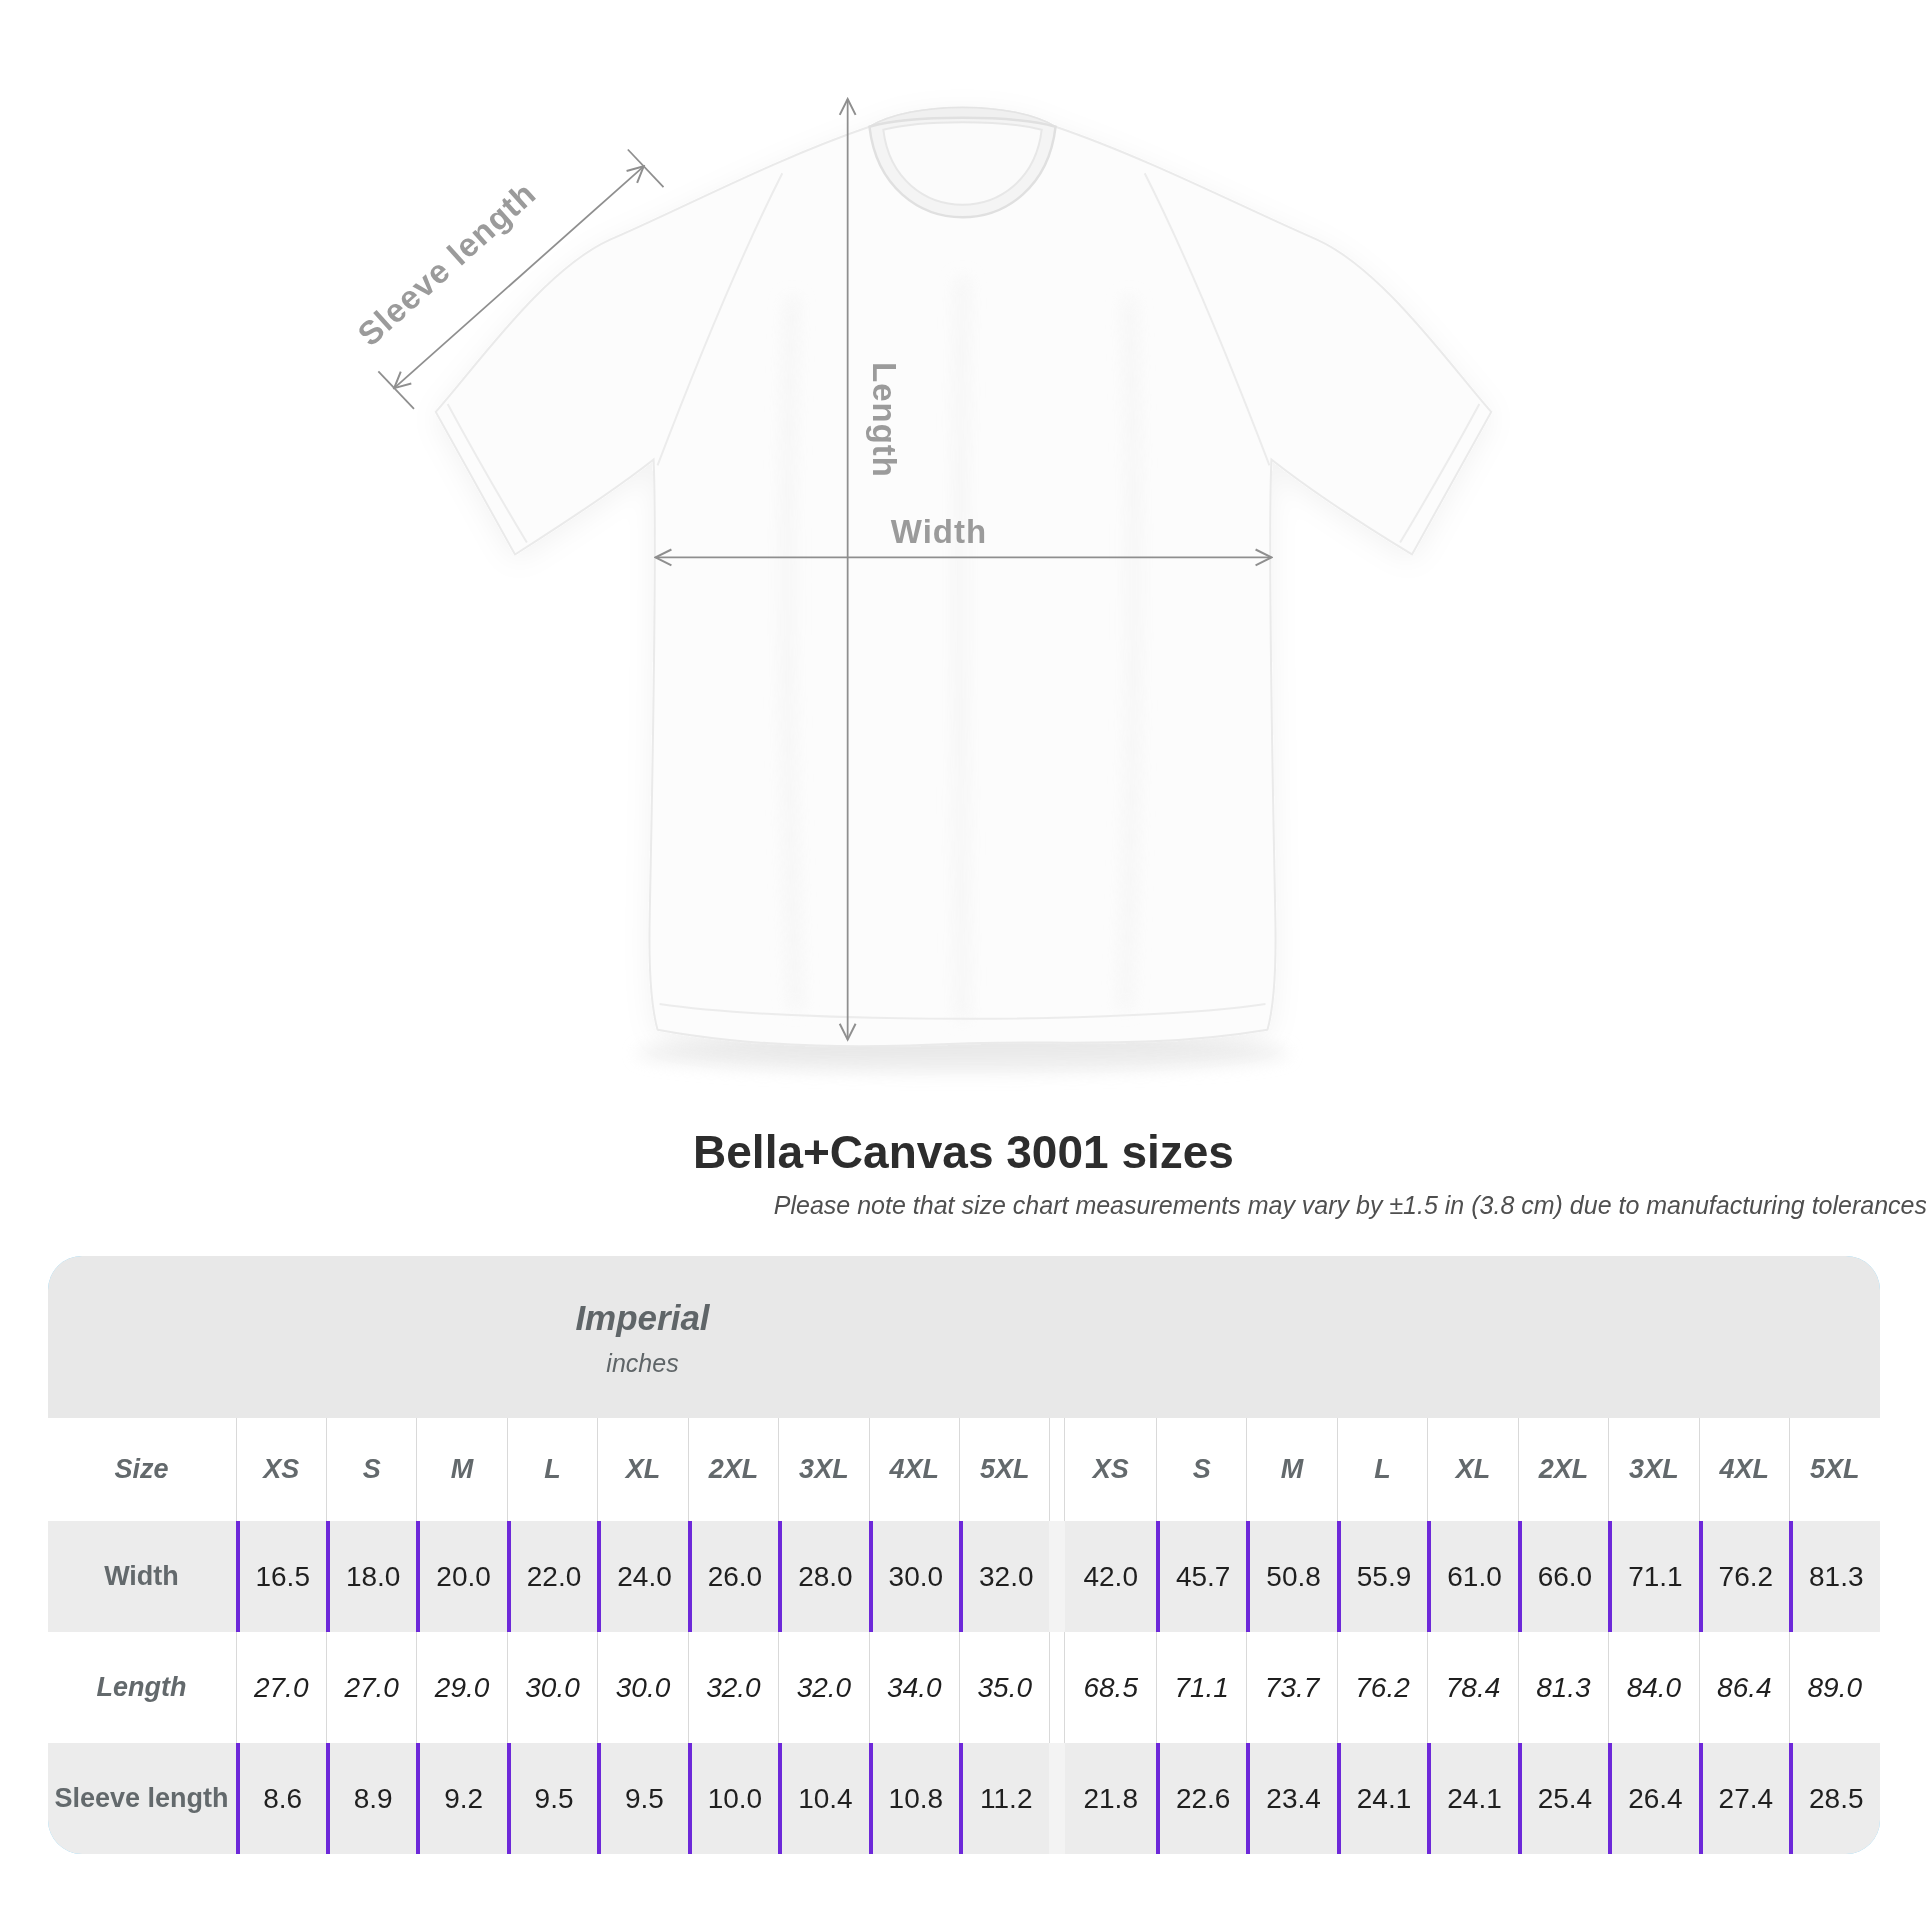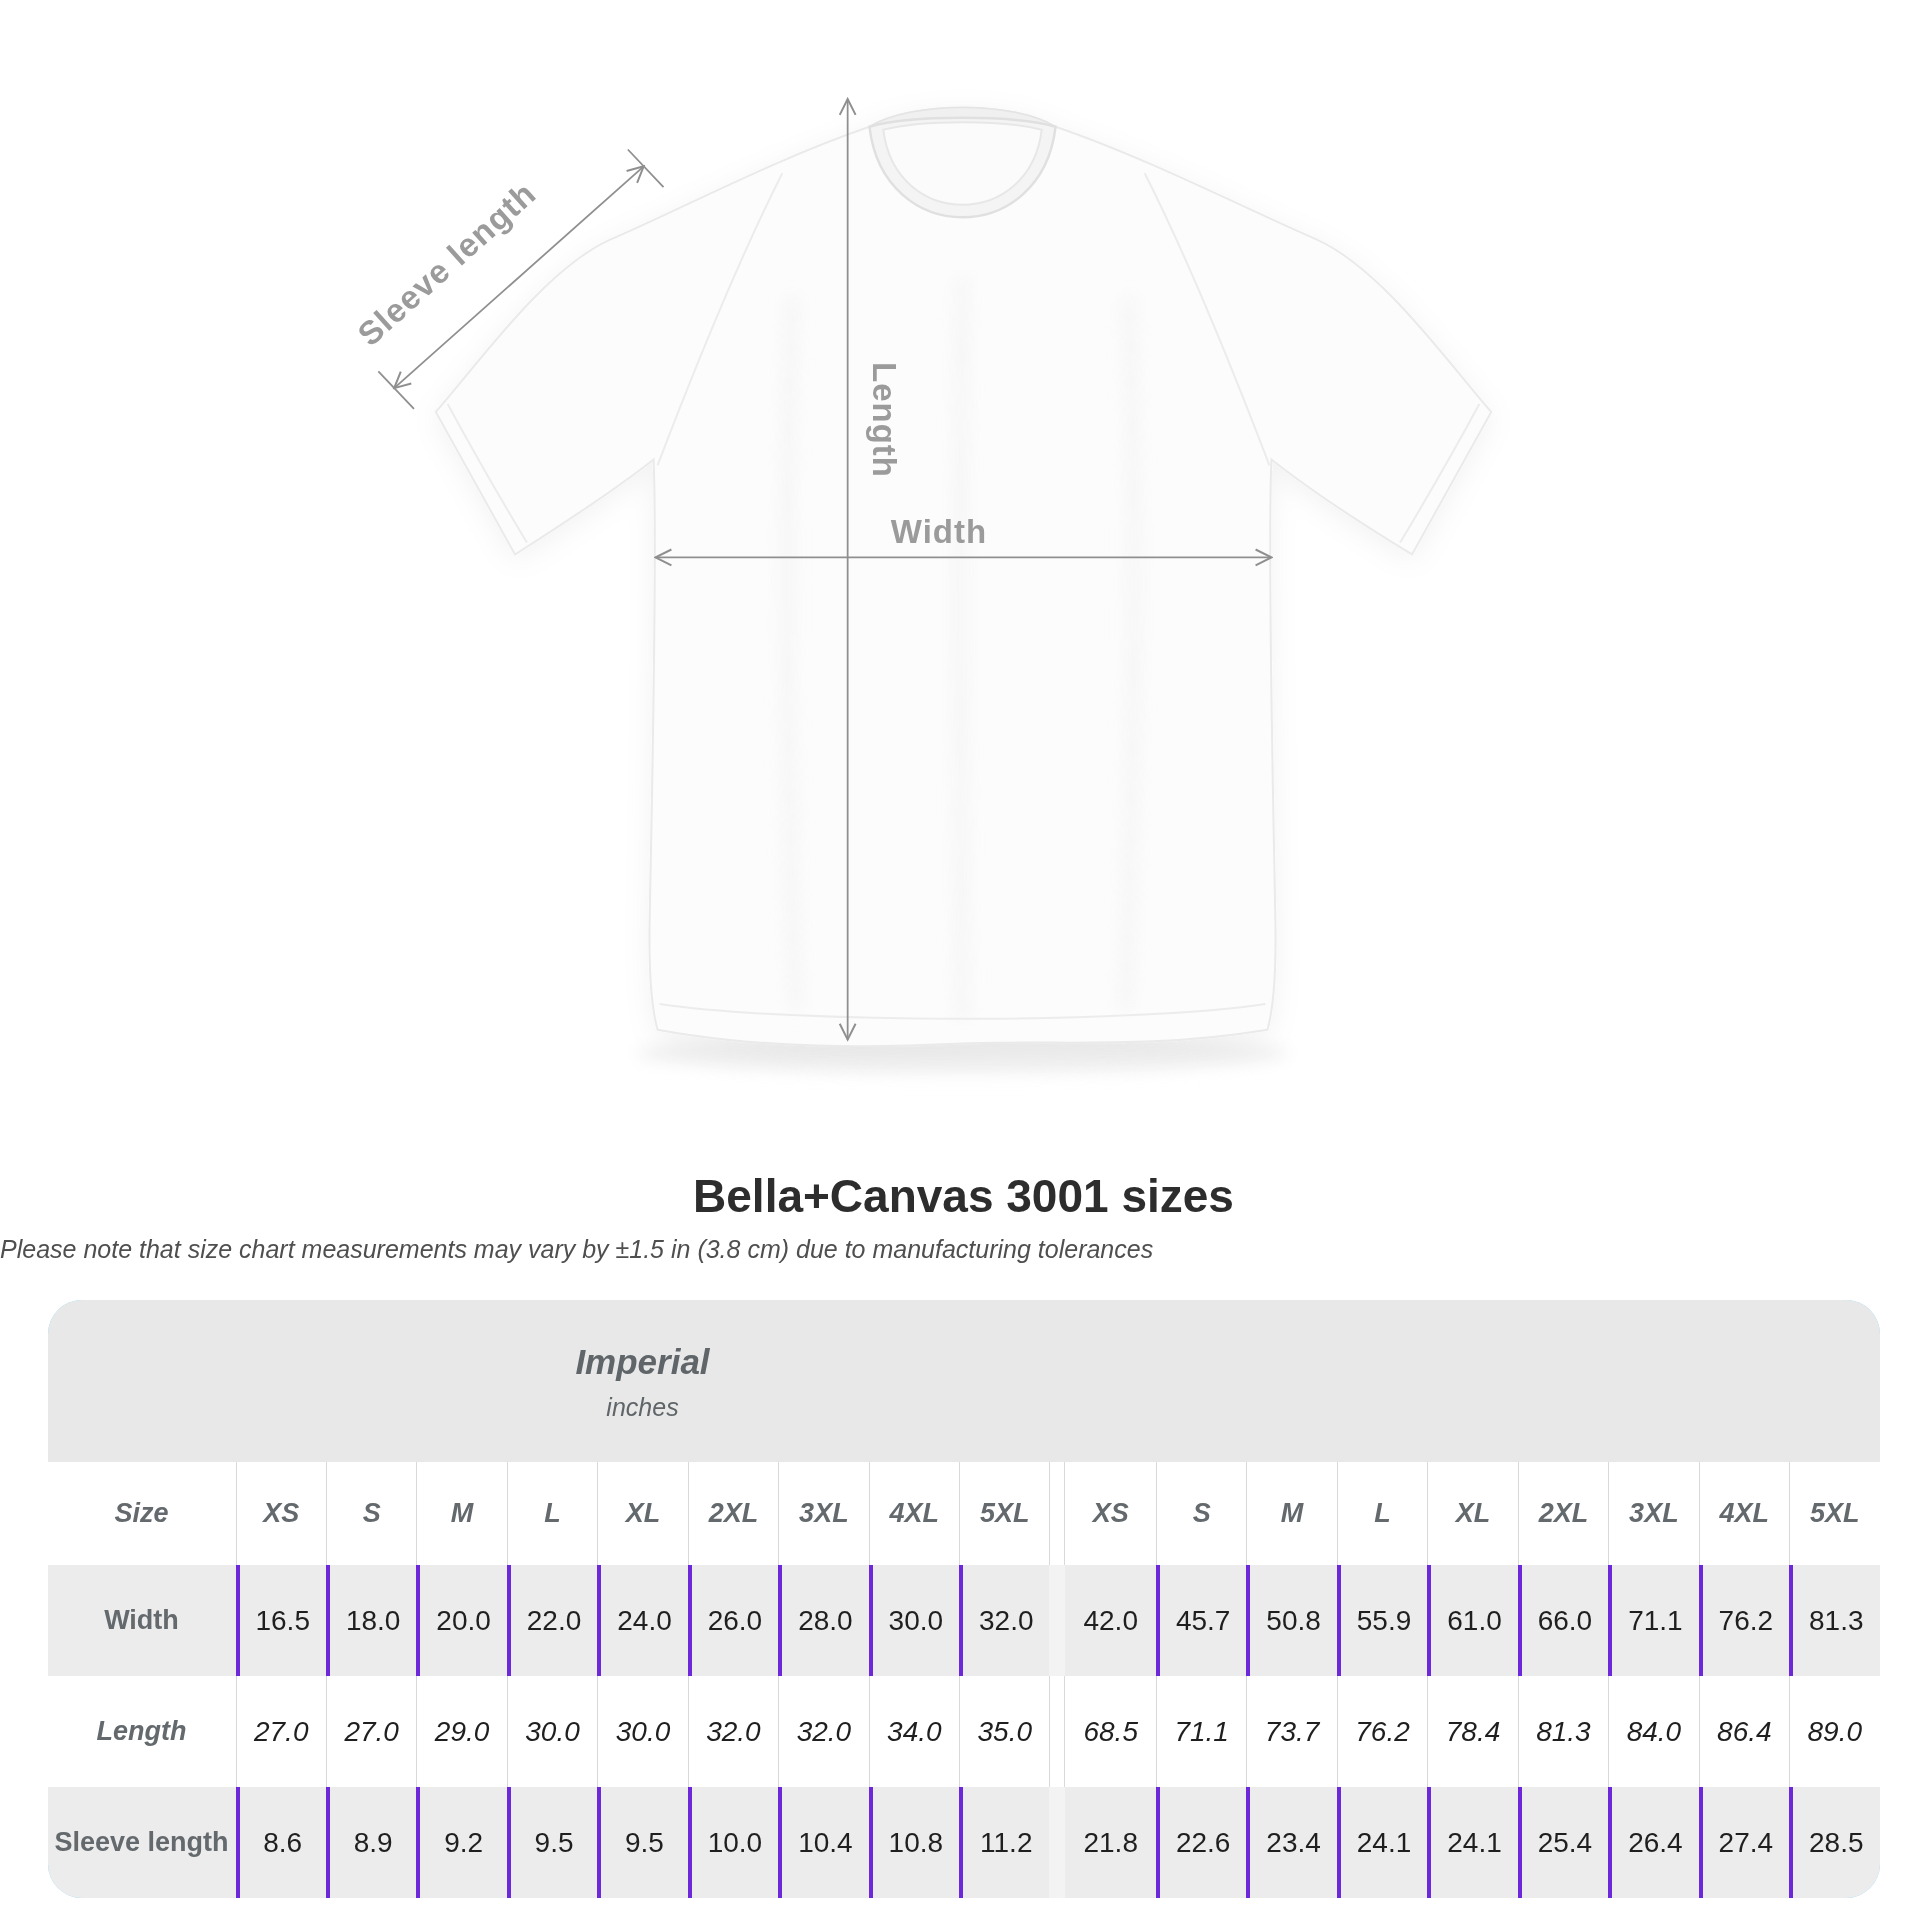--- a/index.html
+++ b/index.html
@@ -12,24 +12,24 @@
   .diagram svg{position:absolute;left:0;top:0;}
   .dim-label{
     position:absolute;font-weight:bold;font-size:33px;color:#9b9b9b;
     white-space:nowrap;letter-spacing:1px;
   }
   #lbl-sleeve{left:447px;top:264px;transform:translate(-50%,-50%) rotate(-42deg);}
   #lbl-length{left:884px;top:420px;transform:translate(-50%,-50%) rotate(90deg);}
   #lbl-width{left:939px;top:532px;transform:translate(-50%,-50%);}
   
   .title{
-    margin:68px 0 12px 0;text-align:center;font-size:46px;font-weight:bold;color:#2d2d2d;
+    margin:24px 0 12px 0;text-align:center;font-size:46px;font-weight:bold;color:#2d2d2d;
   }
   .subtitle{
-    text-align:left;font-style:italic;font-size:25px;color:#4f4f4f;
+    text-align:right;font-style:italic;font-size:25px;color:#4f4f4f;
   }
   
   .size-table{
     width:1832px;margin:36px auto 0 auto;border-radius:34px;overflow:hidden;
     background:#7dd3fc;
   }
   .trow{
     display:grid;grid-template-columns:188px repeat(9,1fr) 16px repeat(9,1fr);
   }
   .band-row{height:162px;background:#e8e8e8;}

